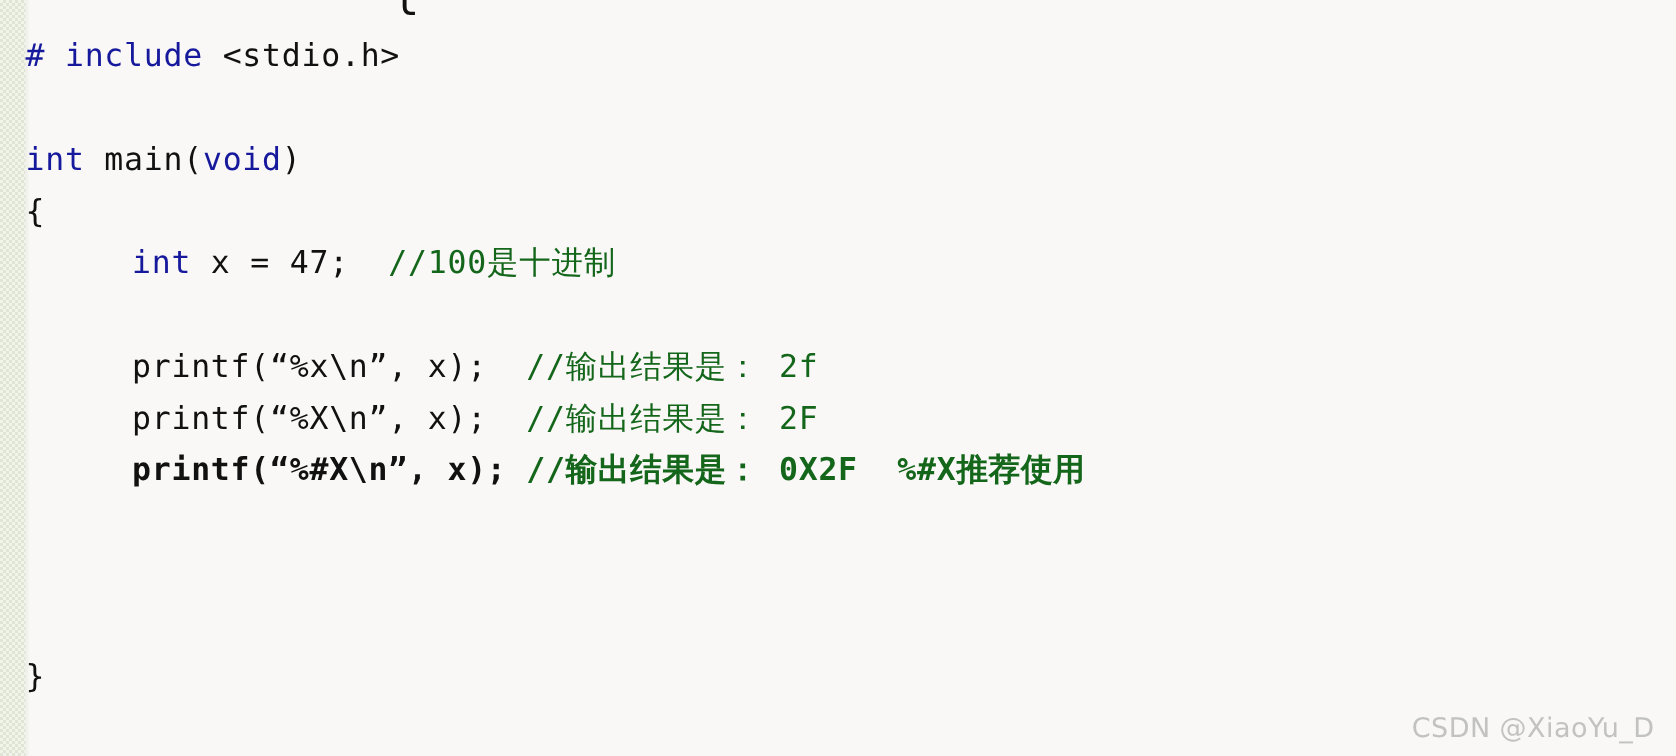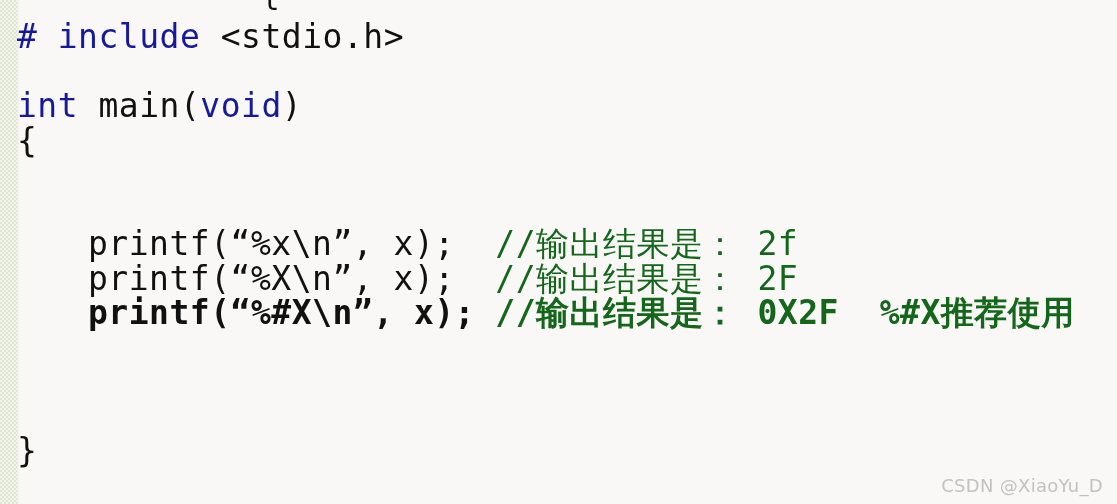--- a/index.html
+++ b/index.html
@@ -55,21 +55,21 @@
     height: 504px;
     padding: 0;
     margin: 0;
   }
 
   .line {
     position: absolute;
     left: 0;
     white-space: pre;
     font-family: "DejaVu Sans Mono", "Liberation Mono", monospace;
-    font-size: 33px;
+    font-size: 21px;
     line-height: 34px;
     letter-spacing: 0.5px;
     color: #101010;
   }
 
   .ind0 { padding-left: 17px; }
   .ind1 { padding-left: 88px; }
 
   .kw       { color: #16199c; }
   .plain    { color: #111111; }
@@ -106,20 +106,21 @@
   <div id="gutter"></div>
   <div id="gutter-edge"></div>
 
   <div id="top-fragment">l</div>
 
   <div id="code">
       <div class="line ind0" style="top: 20px;"><span class="kw"># include </span><span class="plain">&lt;stdio.h&gt;</span></div>
       <div class="line ind0" style="top: 54.5px;"><span class="plain"></span></div>
       <div class="line ind0" style="top: 89px;"><span class="kw">int </span><span class="plain">main(</span><span class="kw">void</span><span class="plain">)</span></div>
       <div class="line ind0" style="top: 123.5px;"><span class="plain">{</span></div>
+      <div class="line ind1" style="top: 158px;"><span class="kw">int </span><span class="plain">x = 47;  </span><span class="comment">//100是十进制</span></div>
       <div class="line ind0" style="top: 192.5px;"><span class="plain"></span></div>
       <div class="line ind1" style="top: 227px;"><span class="plain">printf(“%x\n”, x);  </span><span class="comment">//输出结果是： 2f</span></div>
       <div class="line ind1" style="top: 261.5px;"><span class="plain">printf(“%X\n”, x);  </span><span class="comment">//输出结果是： 2F</span></div>
       <div class="line ind1" style="top: 296px; font-weight: bold;"><span class="plain">printf(“%#X\n”, x); </span><span class="comment">//输出结果是： 0X2F  %#X推荐使用</span></div>
       <div class="line ind0" style="top: 365px;"><span class="plain"></span></div>
       <div class="line ind0" style="top: 434px;"><span class="plain">}</span></div>
     </div>
 
   <div id="watermark">CSDN @XiaoYu_D</div>
 

